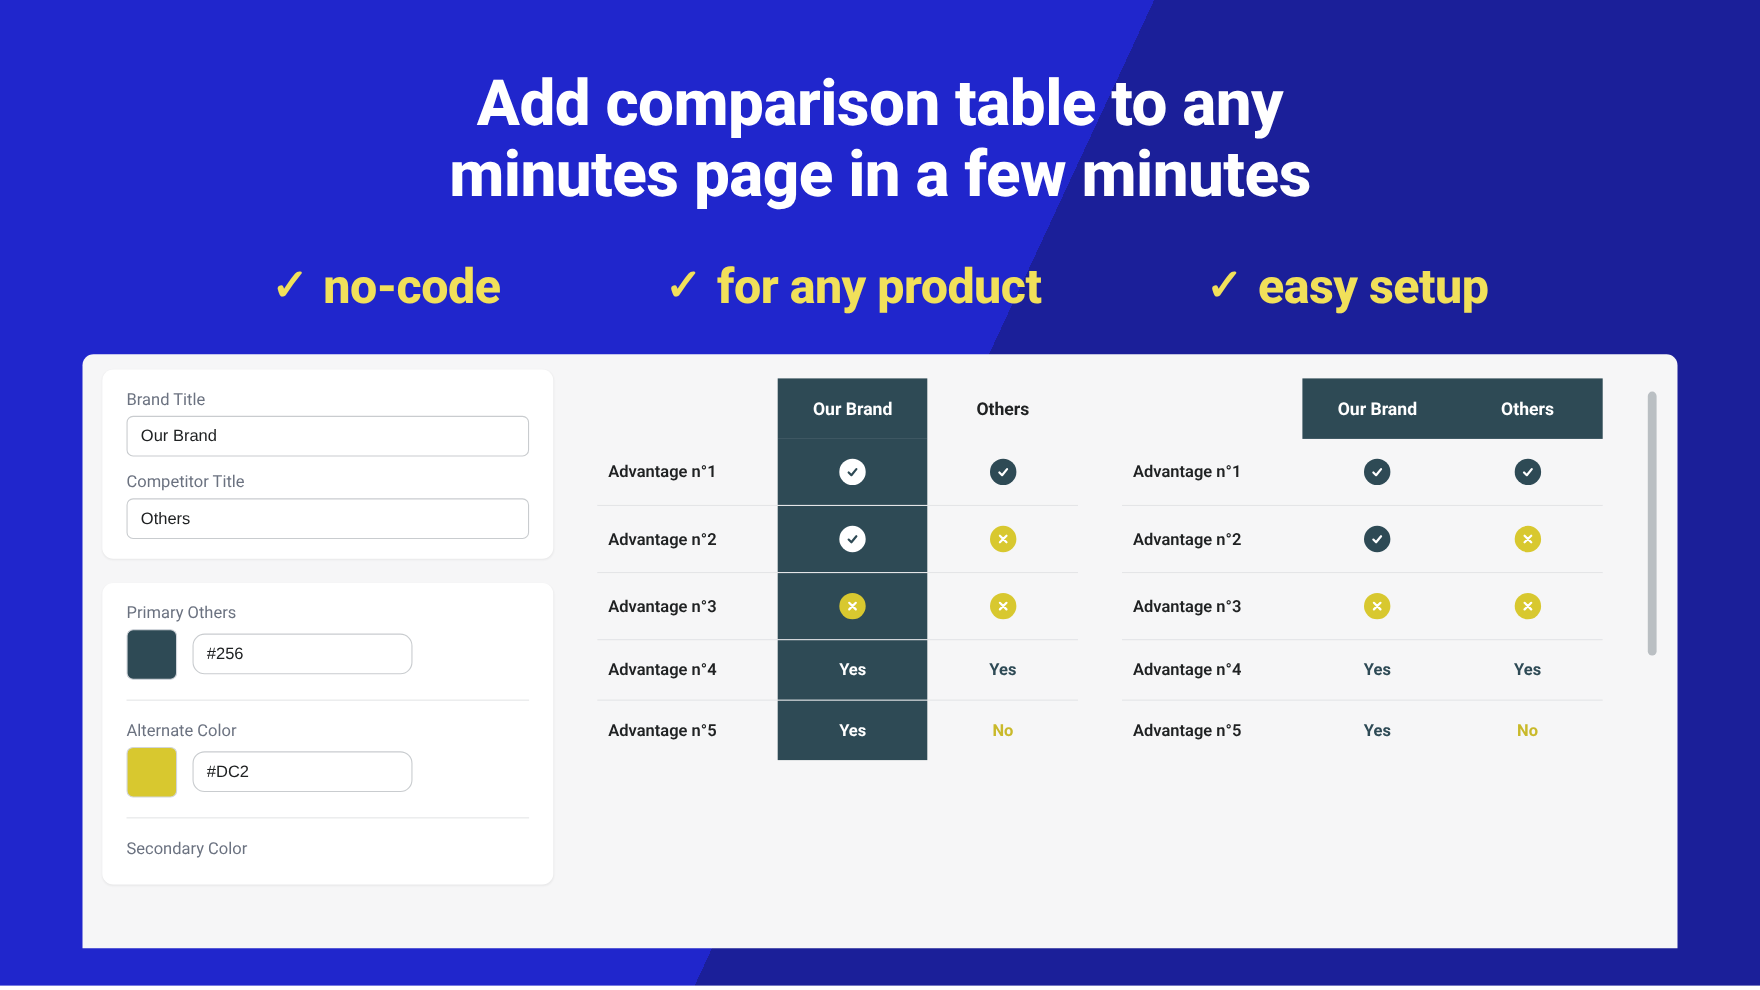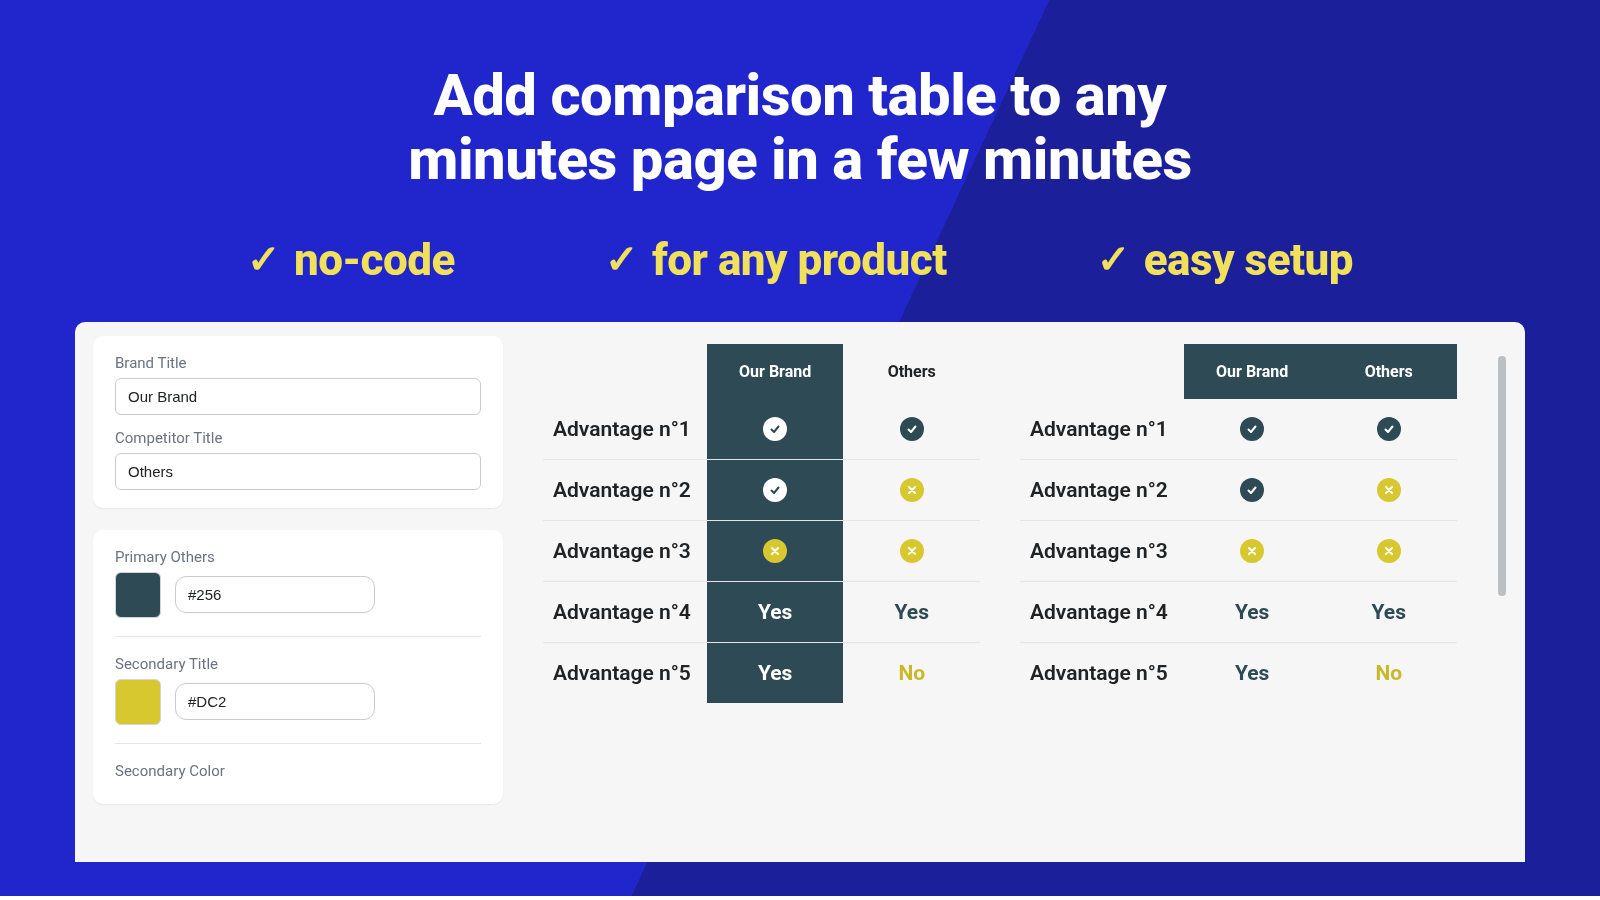--- a/index.html
+++ b/index.html
@@ -42,21 +42,21 @@
 .tbl { flex: 1; }
 .tbl-head { display: grid; grid-template-columns: 1.2fr 1fr 1fr; }
 .tbl-head .hcell { padding: 18px 10px; text-align: center; font-weight: 700; font-size: 16px; color: #ffffff; }
 .tbl-head .hcell.blank { background: transparent; }
 .tbl-head .hcell.ours { background: #2e4a55; }
 .tbl-head .hcell.others { background: transparent; color: #202223; }
 .tbl.variant-b .tbl-head .hcell.ours,
 .tbl.variant-b .tbl-head .hcell.others { background: #2e4a55; color: #ffffff; }
 .trow { display: grid; grid-template-columns: 1.2fr 1fr 1fr; border-bottom: 1px solid #e4e5e7; }
 .trow:last-child { border-bottom: none; }
-.tcell { padding: 18px 10px; display: flex; align-items: center; justify-content: center; font-size: 21px; font-weight: 700; }
+.tcell { padding: 18px 10px; display: flex; align-items: center; justify-content: center; font-size: 15px; font-weight: 700; }
 .tcell.label-cell { justify-content: flex-start; font-weight: 600; color: #202223; }
 .tbl.variant-a .tcell.ours-col { background: #2e4a55; color: #ffffff; }
 .tbl.variant-a .tcell.others-col { color: #2e4a55; }
 .tbl.variant-b .tcell.ours-col { color: #2e4a55; }
 .tbl.variant-b .tcell.others-col { color: #2e4a55; }
 
 .badge { width: 24px; height: 24px; border-radius: 50%; display: inline-flex; align-items: center; justify-content: center; }
 .badge svg { width: 12px; height: 12px; }
 .badge.check-dark { background: #2e4a55; }
 .badge.check-dark svg { stroke: #ffffff; }
@@ -105,21 +105,21 @@
         </div>
       </div>
 
       <div class="card">
         <label class="label">Primary Others</label>
         <div class="color-row">
           <div class="swatch primary"></div>
           <input class="input color-input" value="#256" style="">
         </div>
         <div class="divider"></div>
-        <label class="label">Secondary Title</label>
+        <label class="label">Alternate Color</label>
         <div class="color-row">
           <div class="swatch secondary"></div>
           <input class="input color-input" value="#DC2" style="">
         </div>
         <div class="divider"></div>
         <label class="label">Secondary Color</label>
       </div>
     </div>
 
     <div class="preview-area">

